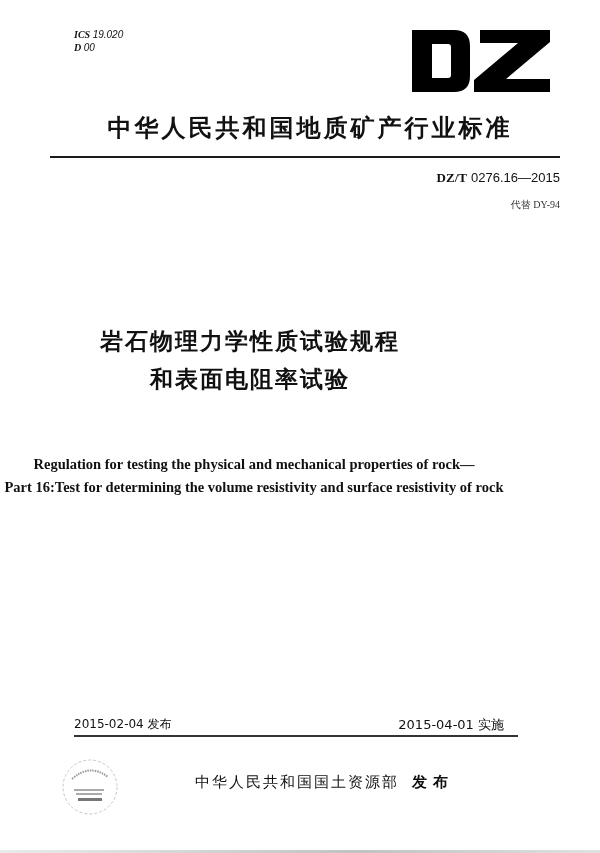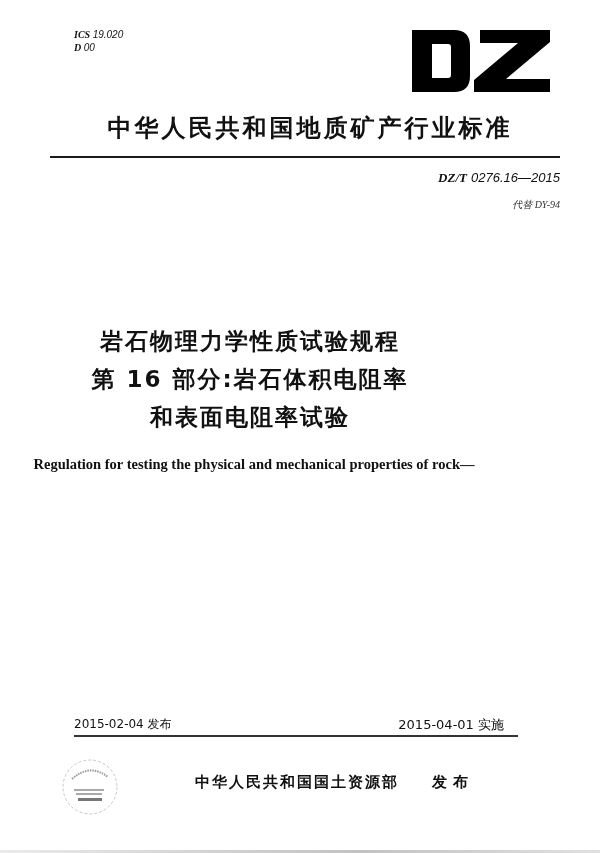--- a/index.html
+++ b/index.html
@@ -57,21 +57,20 @@
       background: #1a1a1a;
     }
 
     
     .std-no {
       right: 40px;
       top: 170px;
       text-align: right;
       font-size: 13px;
       line-height: 15px;
-      font-style: italic;
     }
     .std-no .code-pre { font-family: "Liberation Serif", serif; font-weight: bold; }
     .std-no .code { font-family: "Liberation Sans", sans-serif; }
     .std-no .replace {
       font-size: 10px;
       font-family: "Liberation Serif", serif;
       color: #333;
       margin-top: 12px;
     }
 
@@ -116,30 +115,29 @@
       top: 735px;
       height: 2px;
       background: #333;
     }
 
     
     .publisher {
       left: 195px;
       top: 773px;
       font-size: 15px;
-      font-weight: bold;
+      font-weight: normal;
       letter-spacing: 2px;
     }
     .publish-label {
       left: 412px;
       top: 773px;
       font-size: 15px;
       font-weight: bold;
       letter-spacing: 6px;
-      margin-left: 20px;
     }
 
     
     .stamp {
       left: 60px;
       top: 757px;
       width: 60px;
       height: 60px;
     }
 
@@ -181,26 +179,26 @@
 <div class="abs std-no">
   <div>
     <span class="code-pre">DZ/T</span>
     <span class="code">0276.16—2015</span>
   </div>
   <div class="replace">代替 DY-94</div>
 </div>
 
 <div class="abs cn-title">
   <div>岩石物理力学性质试验规程</div>
-  <div>第 16 部分:岩石体积电阻率</div>
   <div>和表面电阻率试验</div>
 </div>
 
 <div class="abs en-title">
   <div>Regulation for testing the physical and mechanical properties of rock—</div>
+  <div>Part 16:Test for determining the volume resistivity and surface resistivity of rock</div>
 </div>
 
 <div class="abs date-left">2015-02-04 发布</div>
 <div class="abs date-right">2015-04-01 实施</div>
 <div class="abs rule-bottom"></div>
 
 <div class="abs stamp">
   <svg width="60" height="60" viewBox="0 0 60 60">
     <circle cx="30" cy="30" r="27" fill="none" stroke="#c8c8c8" stroke-width="1" stroke-dasharray="3 2"></circle>
     <path d="M12 22 Q30 6 48 20" fill="none" stroke="#999" stroke-width="2" stroke-dasharray="1.5 1"></path>

